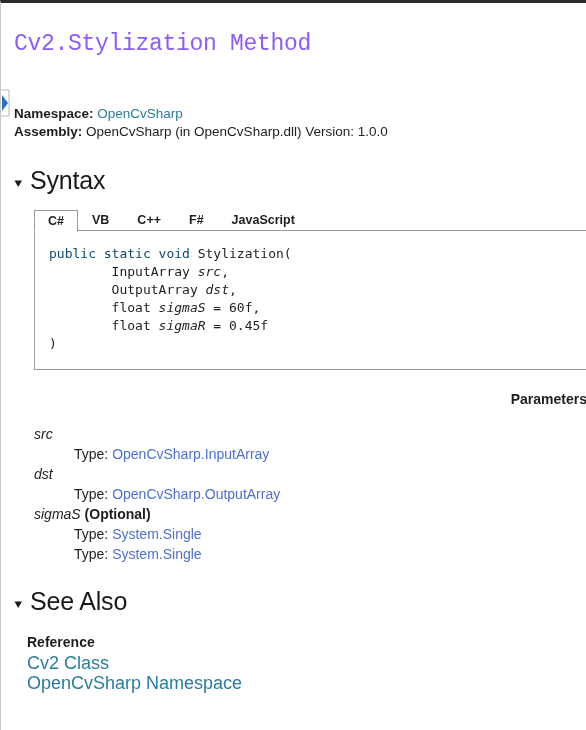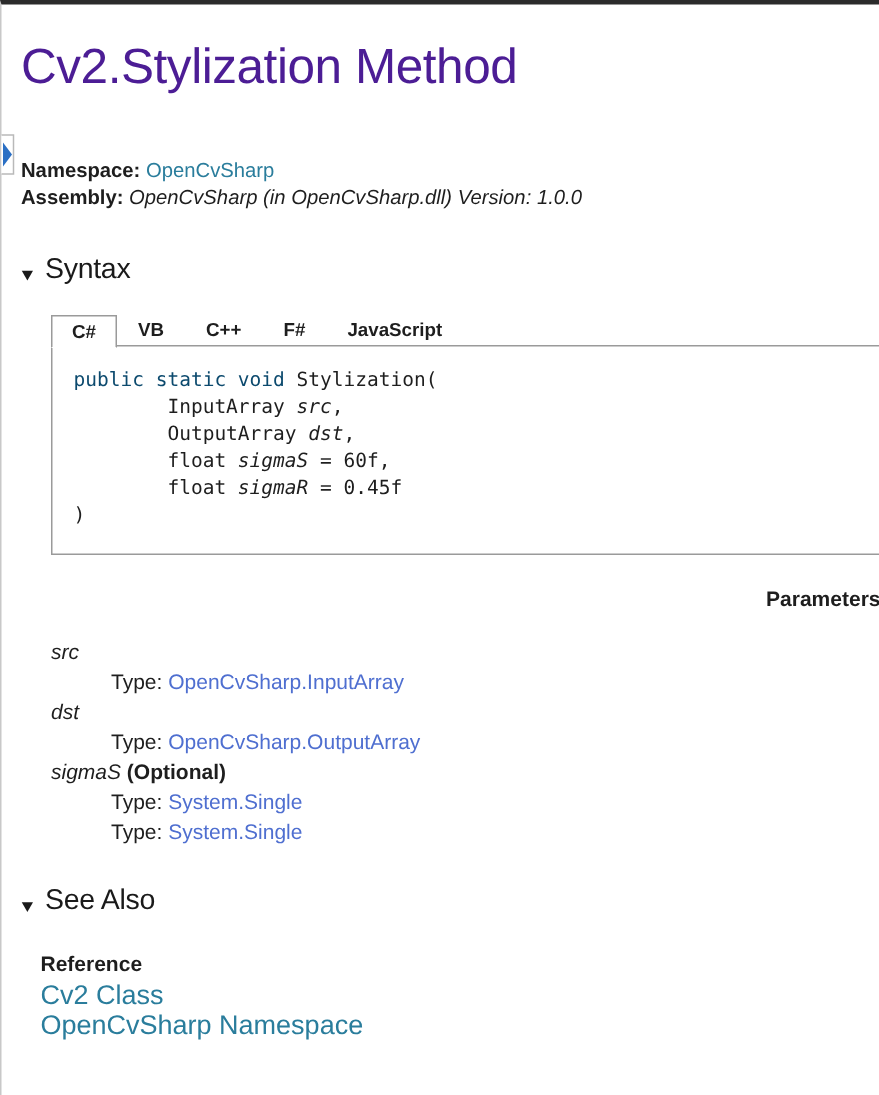--- a/index.html
+++ b/index.html
@@ -43,40 +43,40 @@
   #sidebar-toggle svg { display: block; }
 
   
   #content {
     position: absolute;
     left: 0; top: 0;
     width: 586px;
   }
 
   h1.page-title {
-    font-family: Liberation Sans, sans-serif;
-    font-size: 33px;
+    font-family: Liberation Mono, monospace;
+    font-size: 23px;
     font-weight: 400;
     letter-spacing: -0.3px;
-    color: #4c1d95;
+    color: #8b5cf6;
     margin: 0;
     padding: 20px 0 0 13px;
     line-height: 42px;
   }
 
   .meta-block {
     margin: 0;
     padding: 40px 0 0 13px;
     font-size: 13.5px;
     line-height: 18px;
     color: #1e1e1e;
   }
   .meta-line { white-space: nowrap; }
   .meta-label { font-weight: bold; }
-  .meta-value { font-weight: normal; font-style: italic; }
+  .meta-value { font-weight: normal; }
 
   a.link-teal {
     color: #2a7d9c;
     text-decoration: none;
   }
 
   a.link-blue {
     color: #4f6fd0;
     text-decoration: none;
   }
@@ -93,21 +93,21 @@
   .section-head .tri {
     width: 9px;
     height: 9px;
     margin-right: 7px;
     flex: 0 0 auto;
     position: relative;
     top: 3px;
   }
   .section-head .tri svg { display: block; }
   .section-head .sec-title {
-    font-size: 19px;
+    font-size: 25px;
     font-weight: 400;
     line-height: 30px;
     color: #1a1a1a;
     letter-spacing: -0.2px;
   }
 
   #syntax-section-head { margin-top: 24px; }
   #seealso-section-head { margin-top: 22px; }
 
   

